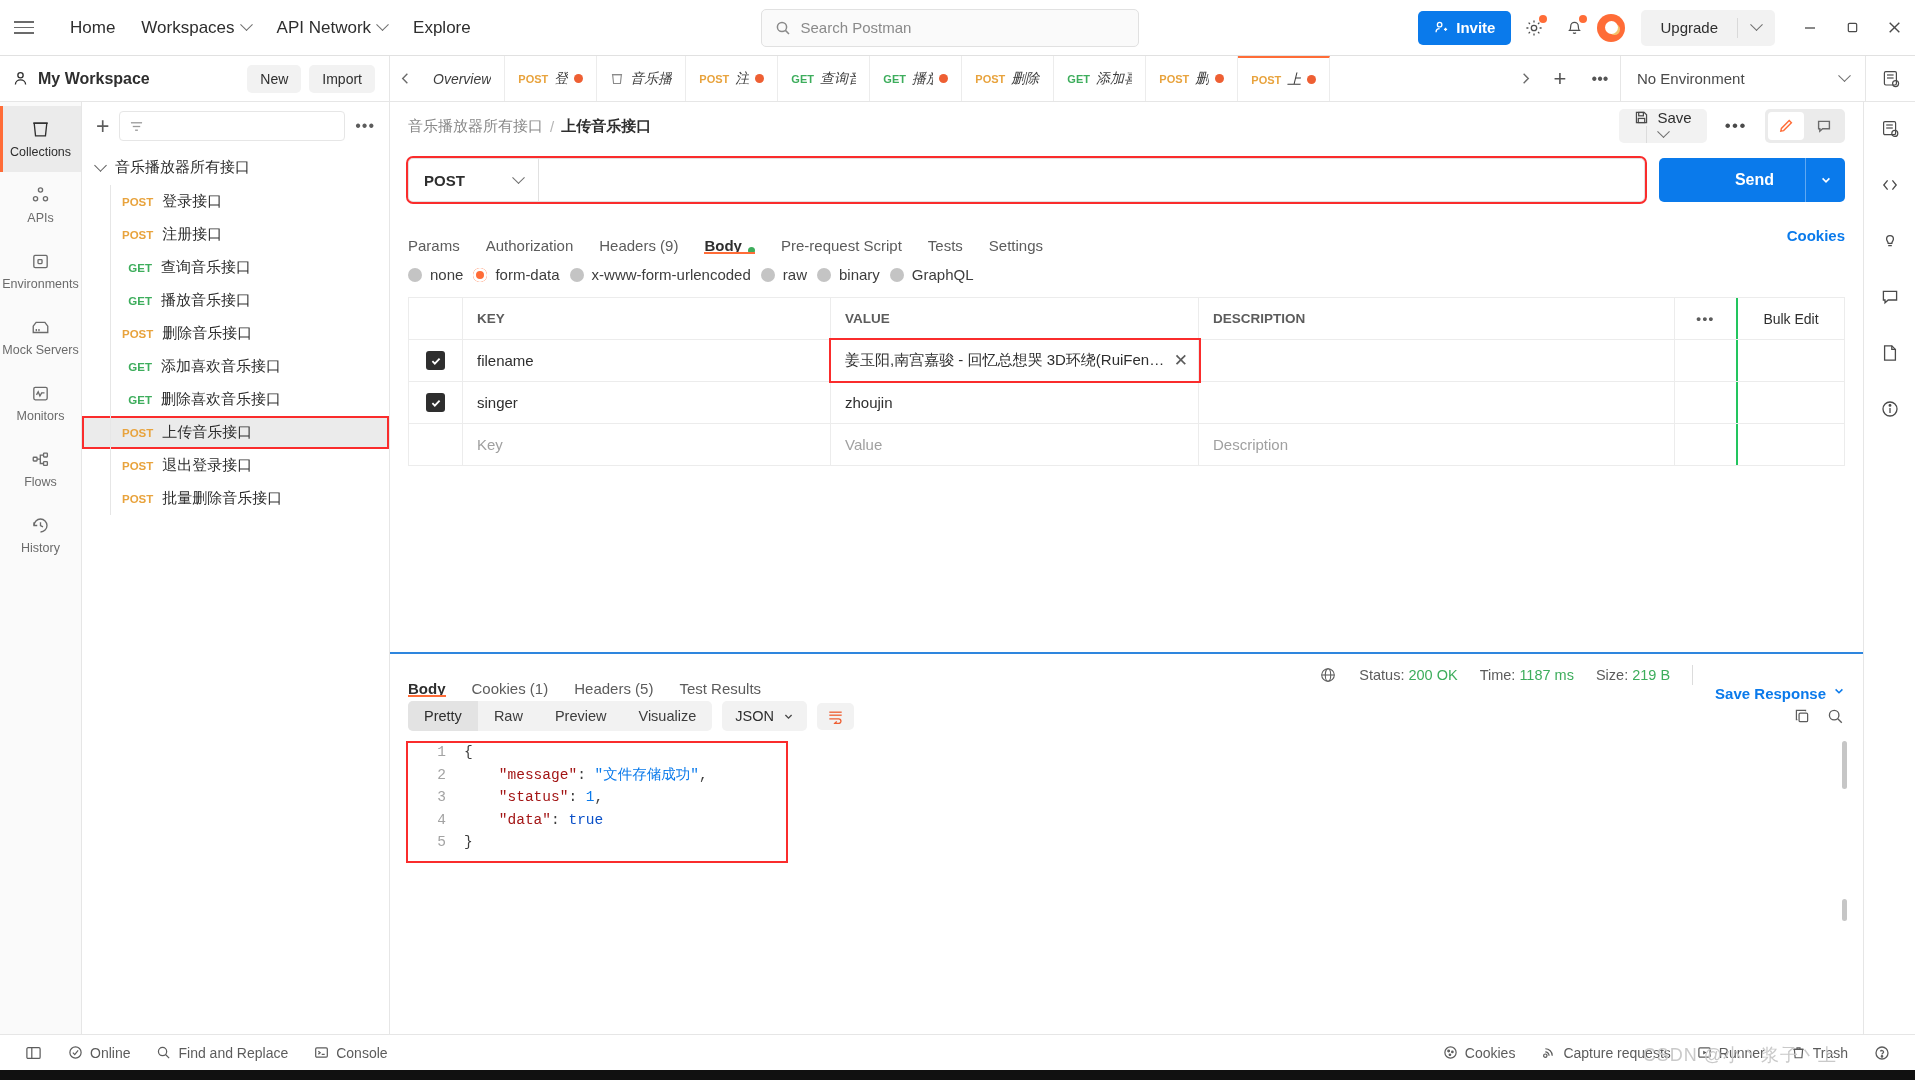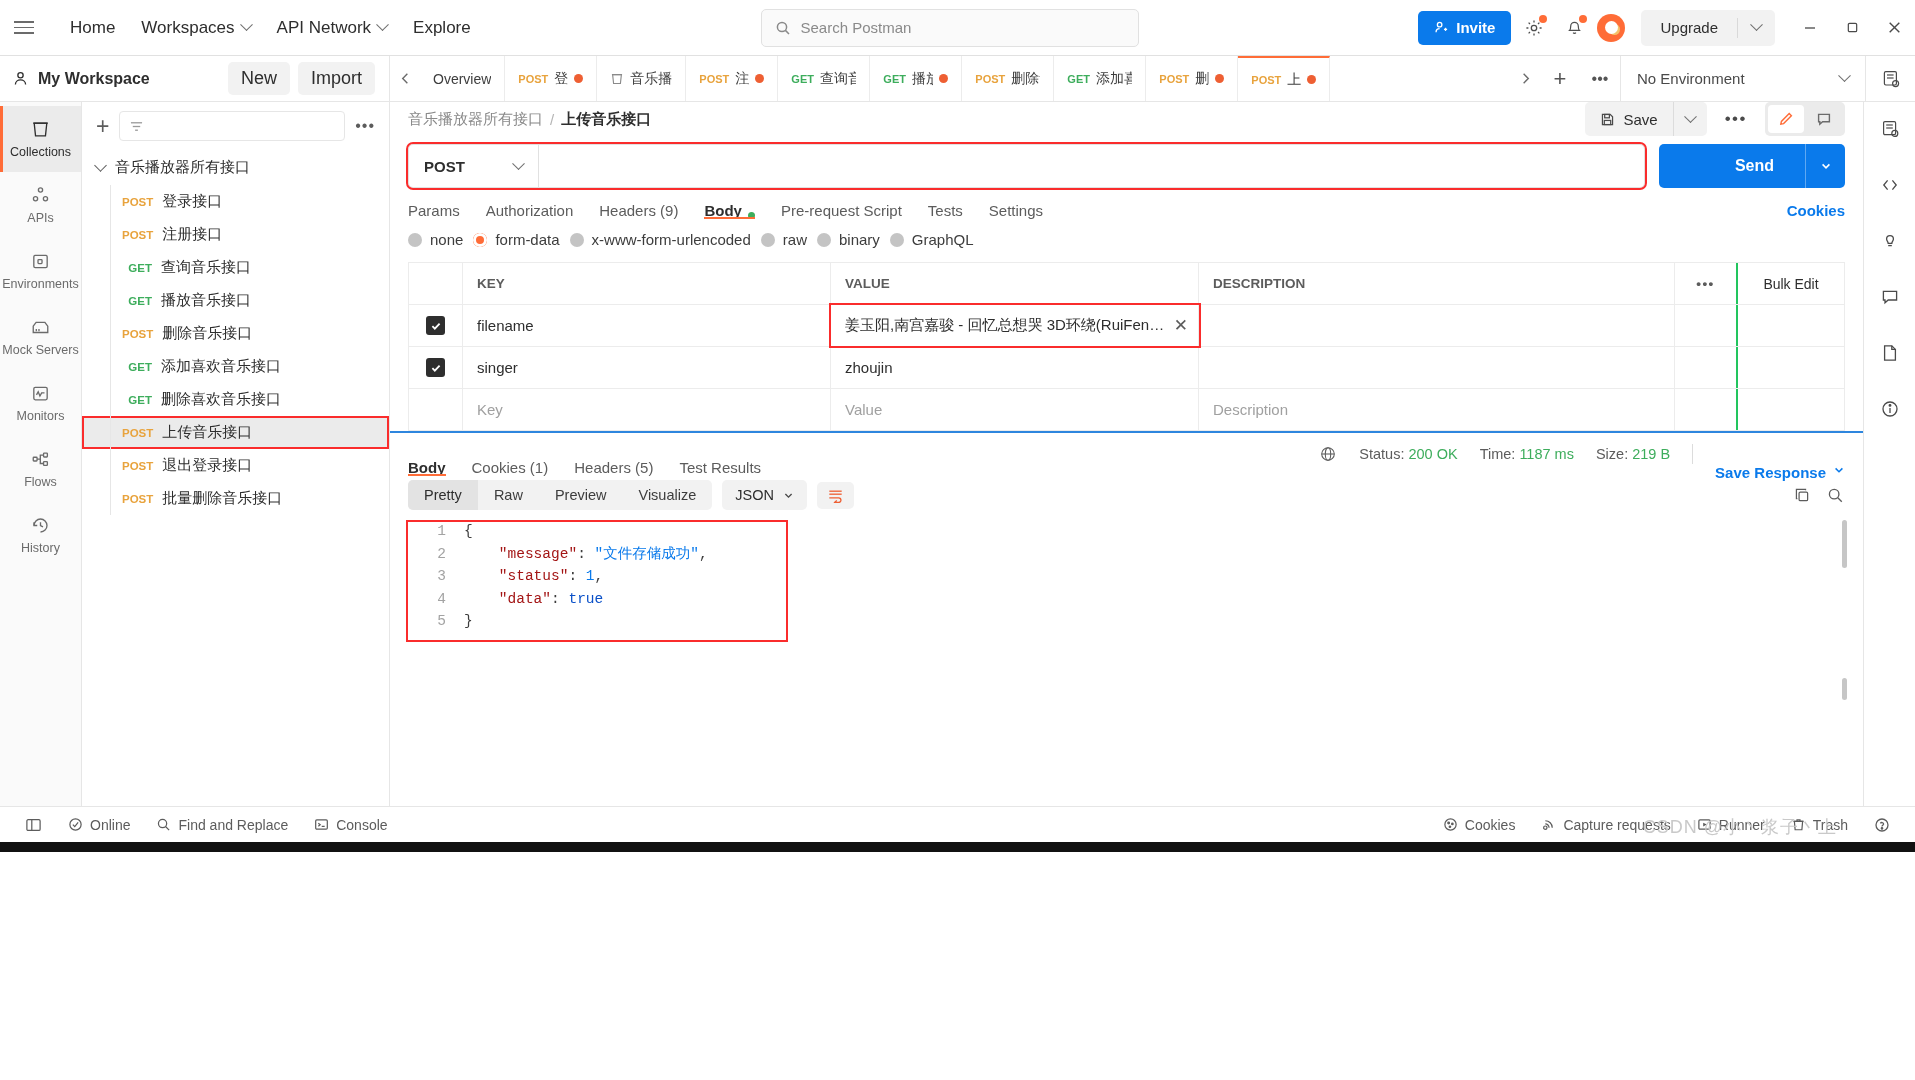--- a/index.html
+++ b/index.html
@@ -3,21 +3,21 @@
 <meta charset="utf-8">
 <style>
   * { box-sizing: border-box; margin: 0; padding: 0; }
   html, body {
     width: 1915px; height: 1080px;
     font-family: "Liberation Sans", sans-serif;
     background: #ffffff; color: #2e2e2e;
     overflow: hidden;
     -webkit-font-smoothing: antialiased;
   }
-  .app { width: 1915px; height: 852px; display: flex; flex-direction: column; position: relative; border-radius: 32px; }
+  .app { width: 1915px; height: 1080px; display: flex; flex-direction: column; position: relative; border-radius: 32px; }
 
   
   .topbar {
     height: 56px; flex: 0 0 56px; display: flex; align-items: center;
     border-bottom: 1px solid #e1e1e1; background: #fff; padding-left: 14px;
   }
   .hamburger { width: 26px; height: 26px; display:flex; flex-direction:column; justify-content:center; gap:4px; cursor:pointer; }
   .hamburger i { display:block; height:1.6px; background:#6b6b6b; width:20px; }
   .topnav { display:flex; align-items:center; gap:2px; margin-left: 18px; }
   .topnav .item {
@@ -45,34 +45,34 @@
   .upg-split { width:1px; height:20px; background:#d9d9d9; }
   .upgrade-caret { padding: 0 14px; display:flex; align-items:center; height:100%; cursor:pointer; }
   .winctrls { display:flex; align-items:center; margin-left: 8px; }
   .winbtn { width:42px; height:56px; display:flex; align-items:center; justify-content:center; color:#4a4a4a; cursor:pointer; }
 
   
   .wsbar { height: 46px; flex:0 0 46px; display:flex; align-items:center; border-bottom:1px solid #e6e6e6; }
   .ws-left { width: 390px; display:flex; align-items:center; padding: 0 14px 0 12px; height:100%; border-right:1px solid #e6e6e6; }
   .ws-name { font-size:16px; font-weight:bold; display:flex; align-items:center; gap:9px; cursor:pointer; }
   .ws-btns { margin-left:auto; display:flex; gap:8px; }
-  .ws-btn { background:#f2f2f2; border-radius:5px; font-size:18px; padding: 6px 13px; cursor:pointer; color:#2e2e2e; }
+  .ws-btn { background:#f2f2f2; border-radius:5px; font-size:14px; padding: 6px 13px; cursor:pointer; color:#2e2e2e; }
   .tabsbar { flex:1; display:flex; align-items:center; height:100%; overflow:hidden; }
   .tabarrow { width:30px; height:100%; display:flex; align-items:center; justify-content:center; color:#6b6b6b; cursor:pointer; flex:0 0 30px; }
   .tabs { display:flex; height:100%; overflow:hidden; flex:1; }
   .tab {
     display:flex; align-items:center; gap:6px; padding: 0 13px; height:100%;
     border-right:1px solid #ececec; font-size:14px; color:#3d3d3d; cursor:pointer;
     position:relative; white-space:nowrap; max-width:92px; overflow:hidden; flex: 0 0 auto;
   }
   .tab.active { background:#fff; border-top:2px solid #ff6c37; }
   .tab .meth { font-size:11px; font-weight:bold; }
   .meth-post { color:#e8a33d; }
   .meth-get { color:#3dad5c; }
-  .tab .tname { color:#3d3d3d; overflow:hidden; text-overflow:clip; font-size:14px; }
+  .tab .tname { color:#3d3d3d; overflow:hidden; text-overflow:clip; font-size:14px;font-style:italic; }
   .unsaved { width:9px; height:9px; border-radius:50%; background:#ee5f33; flex:0 0 9px; }
   .tabplus { width:40px; display:flex; align-items:center; justify-content:center; color:#555; font-size:22px; cursor:pointer; flex:0 0 40px; }
   .tabdots { width:40px; display:flex; align-items:center; justify-content:center; color:#555; cursor:pointer; flex:0 0 40px; }
   .envsel { width:245px; border-left:1px solid #e6e6e6; height:100%; display:flex; align-items:center; justify-content:space-between; padding:0 16px; font-size:15px; color:#4a4a4a; cursor:pointer; }
   .envicon { width:50px; height:100%; display:flex; align-items:center; justify-content:center; color:#4a4a4a; cursor:pointer; border-left:1px solid #e6e6e6;}
 
   
   .body-row { flex:1; display:flex; min-height:0; }
 
   
@@ -97,21 +97,21 @@
   .req-name { color:#2e2e2e; }
 
   
   .main { flex:1; display:flex; flex-direction:column; min-width:0; background:#fff; }
   .crumbbar { height:48px; display:flex; align-items:center; padding: 0 18px; justify-content:space-between; }
   .crumbs { font-size:15px; display:flex; align-items:center; gap:7px; }
   .crumb-col { color:#8a8a8a; cursor:pointer; }
   .crumb-sep { color:#b5b5b5; }
   .crumb-cur { color:#2e2e2e; font-weight:bold; cursor:pointer; }
   .crumb-right { display:flex; align-items:center; gap:12px; }
-  .savebtn { display:flex; align-items:center; background:#f2f2f2; border-radius:5px; height:34px; }
+  .savebtn { display:flex; align-items:center; background:#f2f2f2; border-radius:5px; height:34px;flex-direction:column; }
   .savebtn .lbl { display:flex; align-items:center; gap:8px; padding: 0 15px; font-size:15px; cursor:pointer; height:100%; }
   .savebtn .cv { padding: 0 12px; border-left:1px solid #dcdcdc; height:100%; display:flex; align-items:center; cursor:pointer; }
   .moredots { color:#4a4a4a; letter-spacing:1.5px; cursor:pointer; font-size:17px; padding: 0 6px;}
   .segbtns { display:flex; background:#ebebeb; border-radius:5px; padding:3px; gap:2px; }
   .segbtn { width:36px; height:28px; display:flex; align-items:center; justify-content:center; border-radius:4px; cursor:pointer; }
   .segbtn.on { background:#fff; }
 
   .urlrow { display:flex; align-items:center; gap:14px; padding: 8px 18px 14px 18px; }
   .methodurl { flex:1; display:flex; border:1px solid #e1e1e1; border-radius:5px; height:44px; outline: 2px solid #fa2c2c; }
   .methodsel { width:130px; display:flex; align-items:center; justify-content:space-between; padding: 0 15px; font-size:15px; font-weight:bold; border-right:1px solid #e1e1e1; cursor:pointer; }

